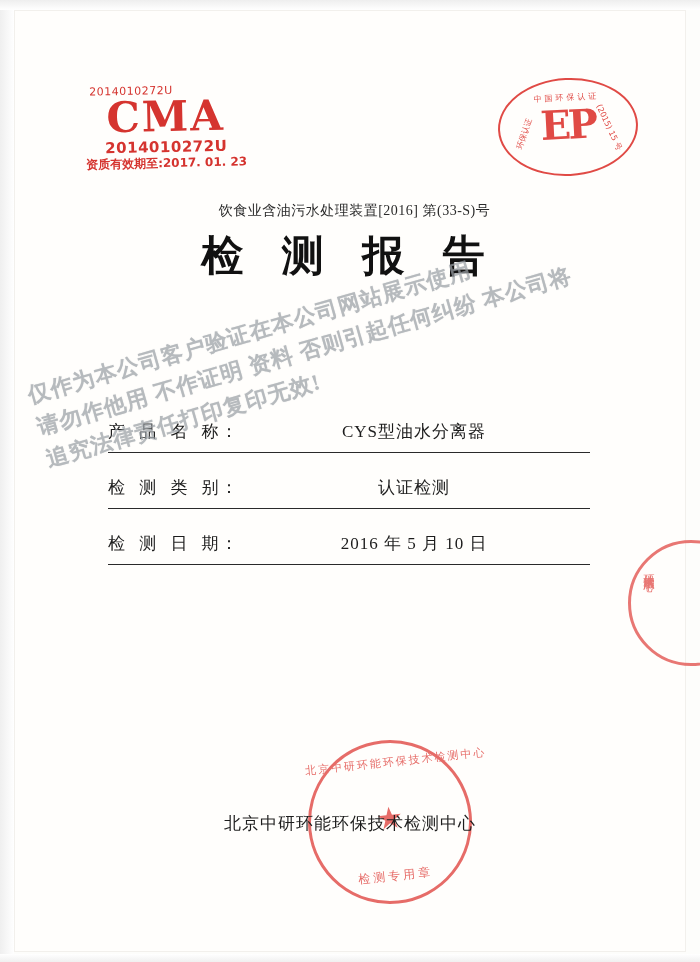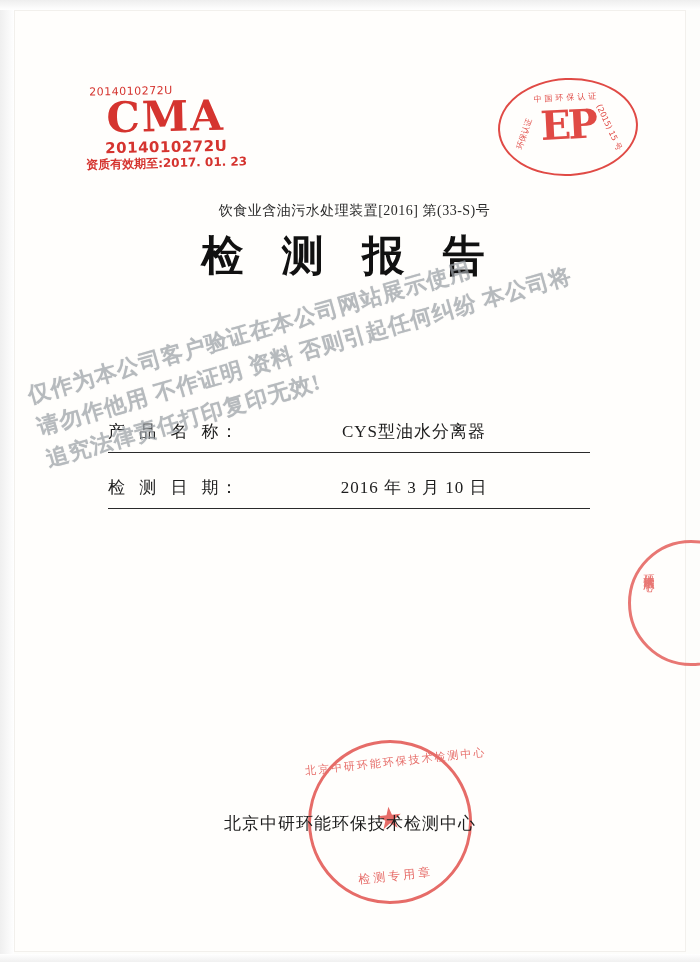--- a/index.html
+++ b/index.html
@@ -321,22 +321,27 @@
   <div class="doc-subject">饮食业含油污水处理装置[2016] 第(33-S)号</div>
   <div class="doc-title">检 测 报 告</div>
 
   <div class="fields">
     <div class="field-row">
       <div class="field-label">产 品 名 称：</div>
       <div class="field-value">CYS型油水分离器</div>
       <div class="field-rule"></div>
     </div>
     <div class="field-row">
+      <div class="field-label">检 测 类 别：</div>
+      <div class="field-value">认证检测</div>
+      <div class="field-rule"></div>
+    </div>
+    <div class="field-row">
       <div class="field-label">检 测 日 期：</div>
-      <div class="field-value">2016 年 3 月 10 日</div>
+      <div class="field-value">2016 年 5 月 10 日</div>
       <div class="field-rule"></div>
     </div>
   </div>
 
   <div class="edge-seal">
     <div class="edge-text">环保技术检测中心</div>
   </div>
 
   <div class="round-seal">
     <div class="seal-arc">北京中研环能环保技术检测中心</div>

